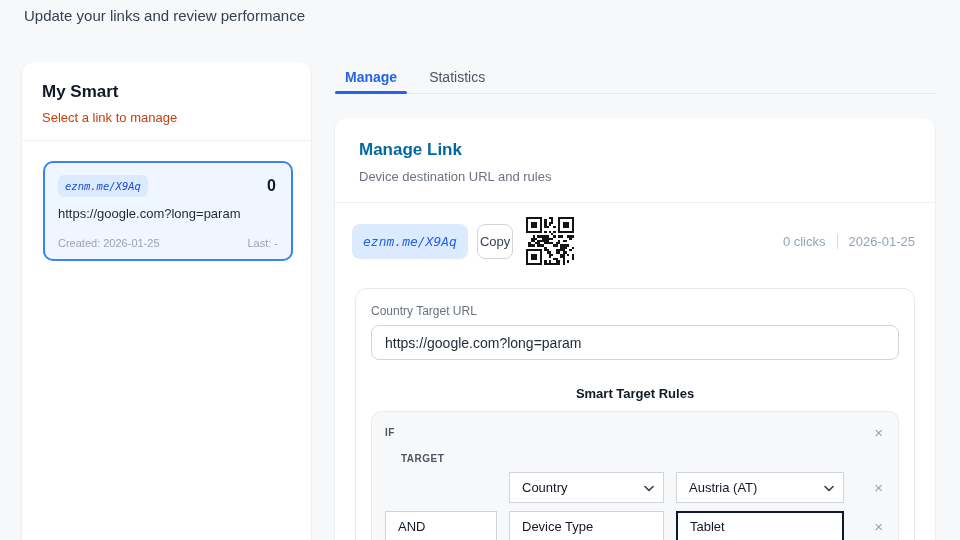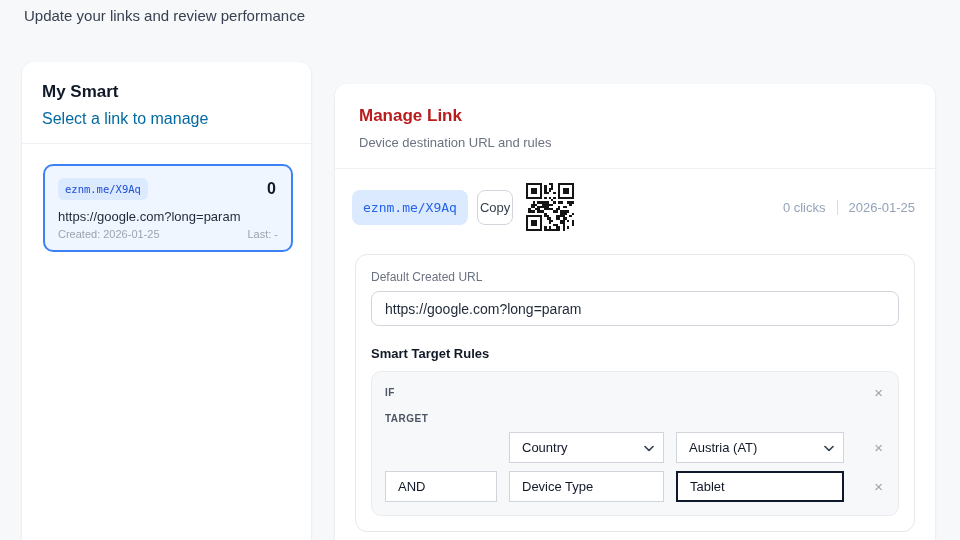--- a/index.html
+++ b/index.html
@@ -3,50 +3,50 @@
 <meta charset="utf-8">
 <style>
   * { margin:0; padding:0; box-sizing:border-box; }
   html,body { width:960px; height:540px; }
   body {
     position:relative; overflow:hidden;
     background:#f7f8fa;
     font-family:"Liberation Sans", sans-serif;
     color:#111827;
   }
-  .mono { font-family:"DejaVu Sans Mono", monospace; }
+  .mono { font-family:"DejaVu Sans Mono", monospace;font-style:italic; }
 
   
   .page-title {
     position:absolute; left:24px; top:7px;
     font-size:15px; font-weight:500; color:#374151;
   }
 
   
   .sidebar-card {
     position:absolute; left:22px; top:62px; width:289px; height:520px;
     background:#fff; border-radius:12px;
     box-shadow:0 1px 3px rgba(16,24,40,.08), 0 1px 2px rgba(16,24,40,.04);
   }
   .sidebar-head { padding:20px 20px 15px 20px; border-bottom:1px solid #eef0f3; }
   .sidebar-title { font-size:17px; font-weight:bold; color:#111827; margin-bottom:8px; }
-  .sidebar-sub { font-size:16px; color:#0369a1; }
+  .sidebar-sub { font-size:13px; color:#c2410c; }
   .link-list { padding:20px 18px 0 21px; }
   .link-item {
     background:#eff6ff; border:2px solid #3b82f6; border-radius:10px;
     padding:12px 13px 10px 13px; cursor:pointer;
   }
   .link-item-top { display:flex; justify-content:space-between; align-items:center; }
   .badge {
     background:#dbeafe; color:#1d4ed8; font-size:10.5px;
     padding:5px 7px; border-radius:6px;
   }
   .click-count { font-size:16px; font-weight:bold; color:#111827; padding-right:2px; }
   .dest { font-size:13px; color:#1f2937; margin-top:9px; white-space:nowrap; overflow:hidden; }
-  .meta { display:flex; justify-content:space-between; font-size:11px; color:#9ca3af; margin-top:4px; }
+  .meta { display:flex; justify-content:space-between; font-size:11px; color:#9ca3af; margin-top:16px; }
 
   
   .main { position:absolute; left:335px; top:60px; width:600px; }
   .tabbar { display:flex; border-bottom:1px solid #e5e7eb; height:34px; }
   .tab {
     position:relative; display:flex; align-items:center;
     padding:0 10px; font-size:14px; color:#4b5563; cursor:pointer;
   }
   .tab + .tab { margin-left:12px; }
   .tab.active { color:#2563eb; font-weight:bold; }
@@ -54,21 +54,21 @@
     content:""; position:absolute; left:0; right:0; bottom:-1px;
     height:3px; background:#2563eb; border-radius:2px;
   }
 
   .card {
     margin-top:24px; background:#fff; border-radius:12px; height:500px;
     box-shadow:0 1px 3px rgba(16,24,40,.08), 0 1px 2px rgba(16,24,40,.04);
     overflow:hidden;
   }
   .card-head { padding:22px 24px 18px 24px; border-bottom:1px solid #eef0f3; }
-  .card-title { font-size:17px; font-weight:bold; color:#b91c1c; margin-bottom:9px; }
+  .card-title { font-size:17px; font-weight:bold; color:#0369a1; margin-bottom:9px; }
   .card-sub { font-size:13px; color:#6b7280; }
   .card-body { padding:14px 20px 0 17px; }
 
   .link-row { display:flex; align-items:center; }
   .pill {
     background:#dbeafe; color:#2563eb; font-size:13px;
     padding:10px 11px; border-radius:8px;
   }
   .copy-btn {
     margin-left:9px; background:#fff; border:1px solid #d1d5db; border-radius:8px;
@@ -82,36 +82,36 @@
   .form-panel {
     margin:23px 0 0 3px; width:560px;
     border:1px solid #e5e7eb; border-radius:12px; padding:15px; background:#fff;
   }
   .field-label { font-size:12px; color:#6b7280; margin-bottom:7px; }
   .text-input {
     width:100%; height:35px; border:1px solid #d1d5db; border-radius:8px;
     padding:0 13px; font-size:14px; color:#1f2937; background:#fff; outline:none;
     font-family:"Liberation Sans", sans-serif;
   }
-  .rules-heading { margin-top:20px; font-size:13px; font-weight:bold; color:#111827; }
+  .rules-heading { margin-top:26px; font-size:13px; font-weight:bold; color:#111827;text-align:center; }
 
   .rule-card {
     margin-top:10px; background:#f7f8fa; border:1px solid #e9ebef;
     border-radius:10px; padding:13px;
   }
   .rule-head { display:flex; justify-content:space-between; align-items:center; height:15px; }
   .tiny-label {
     font-size:10px; font-weight:bold; color:#4b5563; letter-spacing:.5px;
   }
   .close-x {
     background:none; border:none; color:#9ca3af; font-size:15px; line-height:1;
     cursor:pointer; padding:0 2px; font-family:"Liberation Sans", sans-serif;
   }
   .target-row { display:flex; align-items:center; margin-top:13px; }
-  .target-label-cell { width:120px; }
+  .target-label-cell { width:120px;margin-left:16px; }
   .target-input {
     flex:1; height:30px; border:1px solid #d1d5db; border-radius:8px;
     padding:0 12px; font-size:13px; color:#1f2937; background:#fff; outline:none;
     font-family:"Liberation Sans", sans-serif;
   }
 
   .cond-row { display:flex; align-items:center; margin-top:8px; gap:12px; }
   .cell-logic { width:112px; }
   .cell-key { width:155px; }
   .cell-val { width:168px; }
@@ -149,20 +149,24 @@
       <div class="dest">https://google.com?long=param</div>
       <div class="meta">
         <span>Created: 2026-01-25</span>
         <span>Last: -</span>
       </div>
     </div>
   </div>
 </div>
 
 <div class="main">
+  <div class="tabbar">
+    <div class="tab active">Manage</div>
+    <div class="tab">Statistics</div>
+  </div>
 
   <div class="card">
     <div class="card-head">
       <div class="card-title">Manage Link</div>
       <div class="card-sub">Device destination URL and rules</div>
     </div>
 
     <div class="card-body">
       <div class="link-row">
         <span class="pill mono">eznm.me/X9Aq</span>
@@ -383,21 +387,21 @@
               <rect x="16" y="20" width="1" height="1" fill="#151515"></rect>
             </svg></span>
         <span class="stats">
           <span>0 clicks</span>
           <span class="vdiv"></span>
           <span>2026-01-25</span>
         </span>
       </div>
 
       <div class="form-panel">
-        <div class="field-label">Default Created URL</div>
+        <div class="field-label">Country Target URL</div>
         <input class="text-input" type="text" value="https://google.com?long=param" style="">
 
         <div class="rules-heading">Smart Target Rules</div>
 
         <div class="rule-card">
           <div class="rule-head">
             <span class="tiny-label">IF</span>
             <button class="close-x">×</button>
           </div>
 

